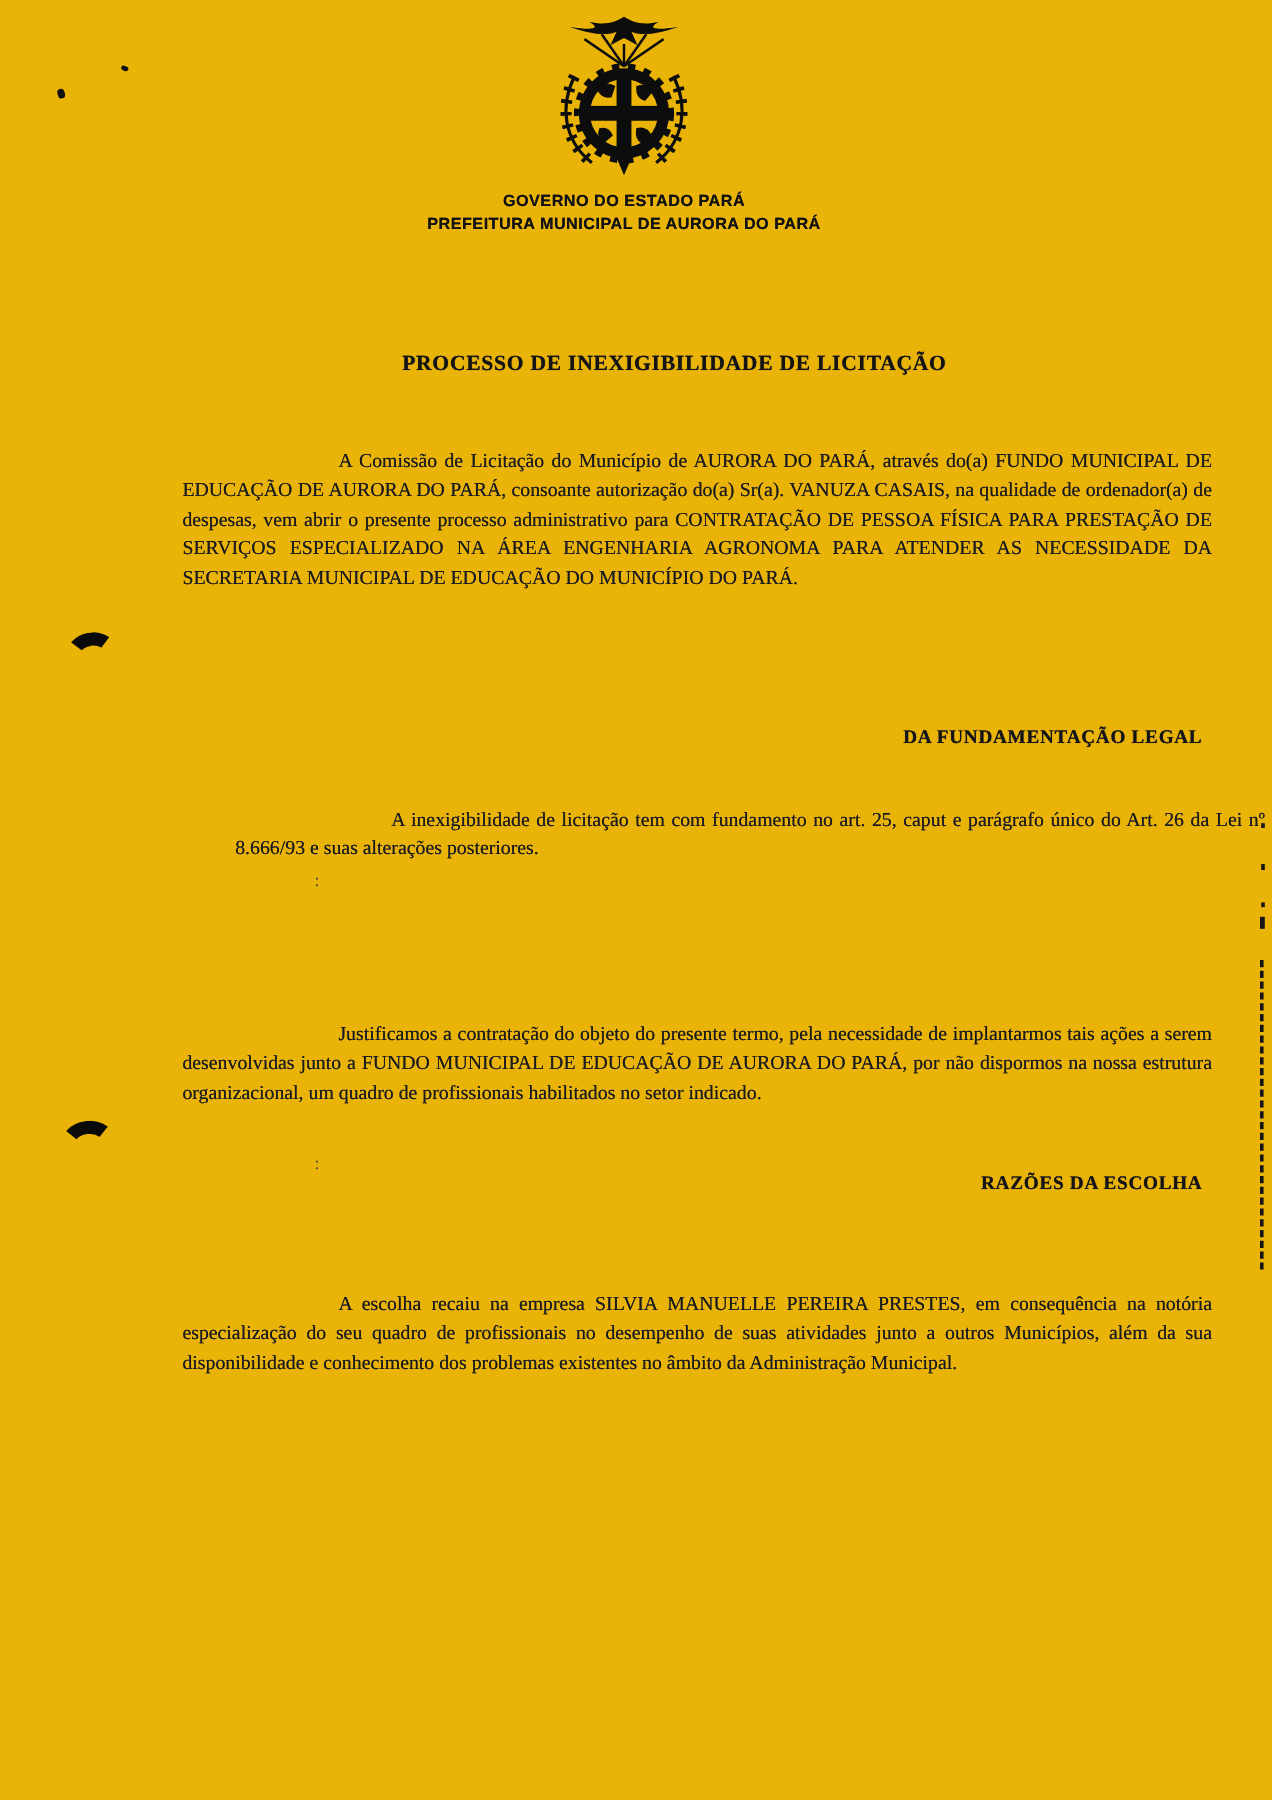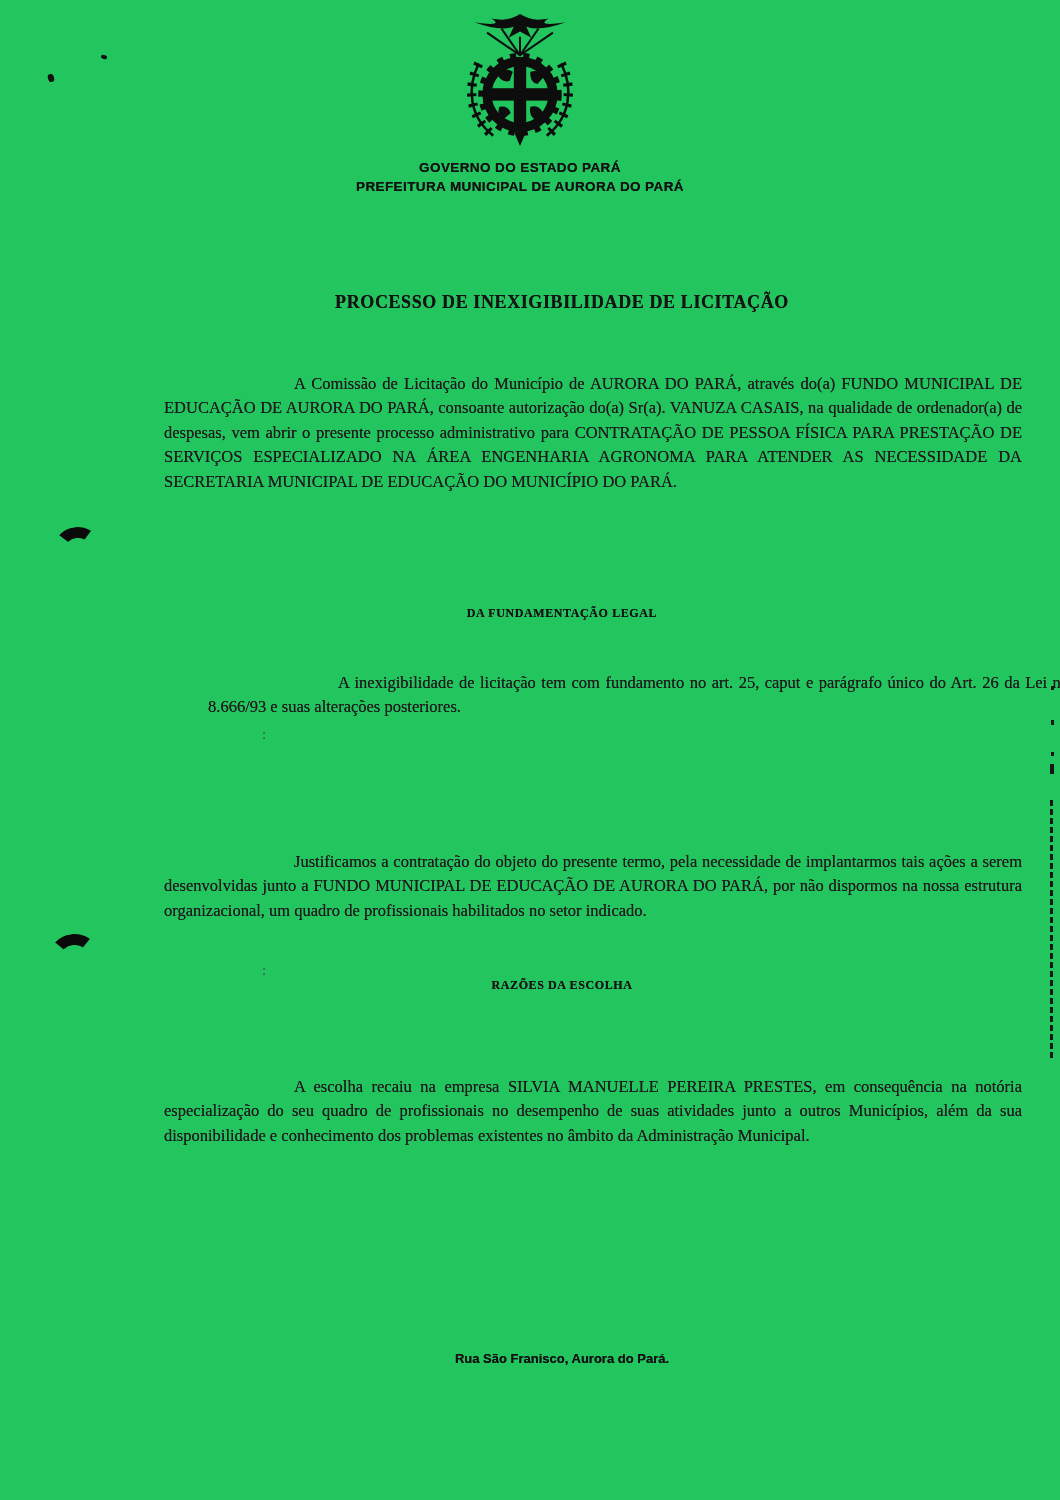--- a/index.html
+++ b/index.html
@@ -1,19 +1,19 @@
 <!DOCTYPE html>
 <html><head>
 <meta charset="utf-8">
 <style>
   html,body{margin:0;padding:0;background:#e8e8e8;}
   .page{
     position:relative;
     width:1060px;height:1500px;
-    background:#22c55e;
+    background:#eab308;
     overflow:hidden;
     font-family:"Liberation Serif", serif;
     color:#1a1a1a;
     -webkit-font-smoothing:antialiased;
   }
   
   .doc-header{
     position:absolute;left:20px;top:12px;width:1000px;
     text-align:center;
   }
@@ -31,32 +31,32 @@
   .doc-title{
     position:absolute;left:122px;top:292px;width:880px;margin:0;
     text-align:center;
     font-size:18px;font-weight:bold;
     letter-spacing:0.6px;
     color:#141414;
     text-shadow:0 0 0.6px #2a2a2a;
   }
   .sec-heading{
     position:absolute;left:122px;width:880px;margin:0;
-    text-align:center;
-    font-size:12px;font-weight:bold;
+    text-align:right;
+    font-size:16px;font-weight:bold;
     letter-spacing:0.6px;
     color:#141414;
     text-shadow:0 0 0.6px #2a2a2a;
   }
   .pos-h2{top:606px;}
   .pos-h3{top:784px;}
   .pos-h4{top:978px;}
   
   .body-par{
-    position:absolute;left:164px;width:858px;margin:0;
+    position:absolute;left:152px;width:858px;margin:0;
     font-size:16.5px;
     line-height:24.4px;
     text-align:justify;
     text-indent:130px;
     color:#1b1b1b;
     text-shadow:0 0 0.4px #333;
   }
   .pos-p1{top:372px;}
   .pos-p2{top:671px;margin-left:44px;}
   .pos-p3{top:850px;}
@@ -156,21 +156,20 @@
   <h2 class="sec-heading pos-h2">DA FUNDAMENTAÇÃO LEGAL</h2>
   <p class="body-par pos-p2">A inexigibilidade de licitação tem com fundamento no art. 25, caput e parágrafo único do Art. 26 da Lei nº 8.666/93 e suas alterações posteriores.</p>
   <div class="colon-speck colon-a">:</div>
 
   <p class="body-par pos-p3">Justificamos a contratação do objeto do presente termo, pela necessidade de implantarmos tais ações a serem desenvolvidas junto a FUNDO MUNICIPAL DE EDUCAÇÃO DE AURORA DO PARÁ, por não dispormos na nossa estrutura organizacional, um quadro de profissionais habilitados no setor indicado.</p>
   <div class="colon-speck colon-b">:</div>
 
   <h2 class="sec-heading pos-h4">RAZÕES DA ESCOLHA</h2>
   <p class="body-par pos-p4">A escolha recaiu na empresa SILVIA MANUELLE PEREIRA PRESTES, em consequência na notória especialização do seu quadro de profissionais no desempenho de suas atividades junto a outros Municípios, além da sua disponibilidade e conhecimento dos problemas existentes no âmbito da Administração Municipal.</p>
 
-  <footer class="doc-footer">Rua São Franisco, Aurora do Pará.</footer>
 
   <div class="edge-dot dot-1"></div>
   <div class="edge-dot dot-2"></div>
   <div class="edge-dot dot-3"></div>
   <div class="edge-dot dot-4"></div>
   <div class="edge-dash-line"></div>
 
 </div>
 
 </body></html>

